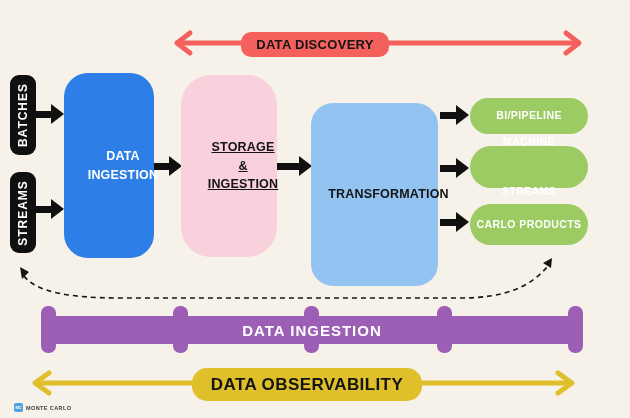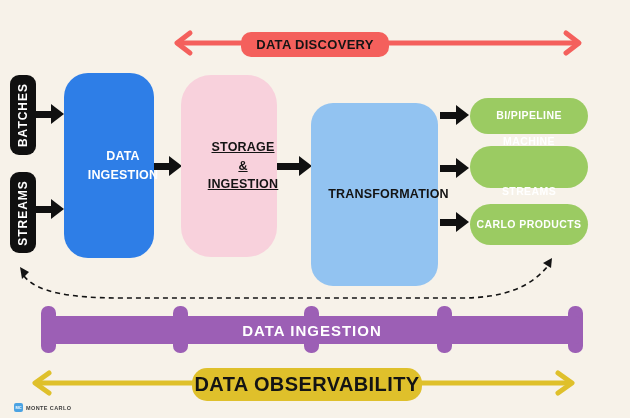--- a/index.html
+++ b/index.html
@@ -7,21 +7,21 @@
   body { font-family:"Liberation Sans", sans-serif; background:#F7F2E9; }
   .canvas { position:relative; width:630px; height:418px; background:#F7F2E9; overflow:hidden; }
   .overlay { position:absolute; left:0; top:0; width:630px; height:418px; }
 
   
   .banner-pill { position:absolute; display:flex; align-items:center; justify-content:center;
                  font-weight:700; color:#141414; white-space:nowrap; }
   .discovery-pill { left:241px; top:32px; width:148px; height:25px; background:#F4605C;
                     border-radius:10px; font-size:13px; letter-spacing:.3px; }
   .observability-pill { left:192px; top:368px; width:230px; height:33px; background:#DFC02B;
-                        border-radius:15px; font-size:20px; letter-spacing:.4px; }
+                        border-radius:15px; font-size:17px; letter-spacing:.4px; }
 
   
   .source-pill { position:absolute; left:10px; width:26px; background:#101010; border-radius:9px;
                  display:flex; align-items:center; justify-content:center; }
   .source-pill span { transform:rotate(-90deg); color:#fff; font-weight:700; font-size:12px;
                       letter-spacing:1px; white-space:nowrap; }
   .src-batches { top:75px; height:80px; }
   .src-streams { top:172px; height:81px; }
 
   

